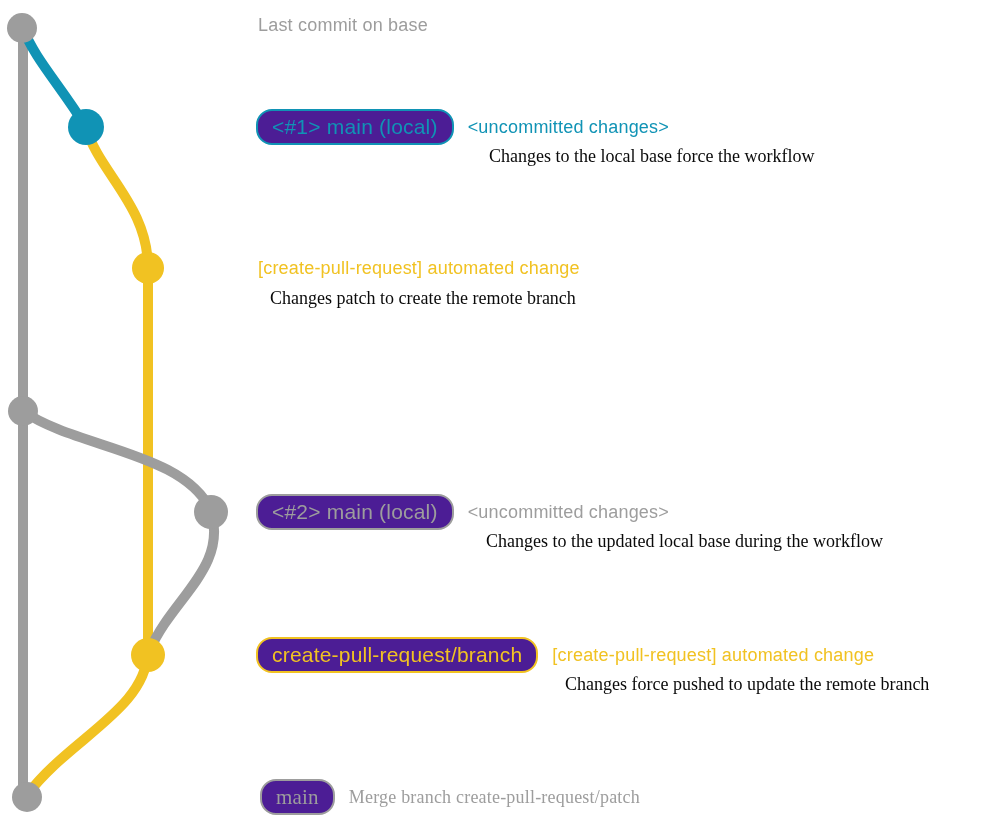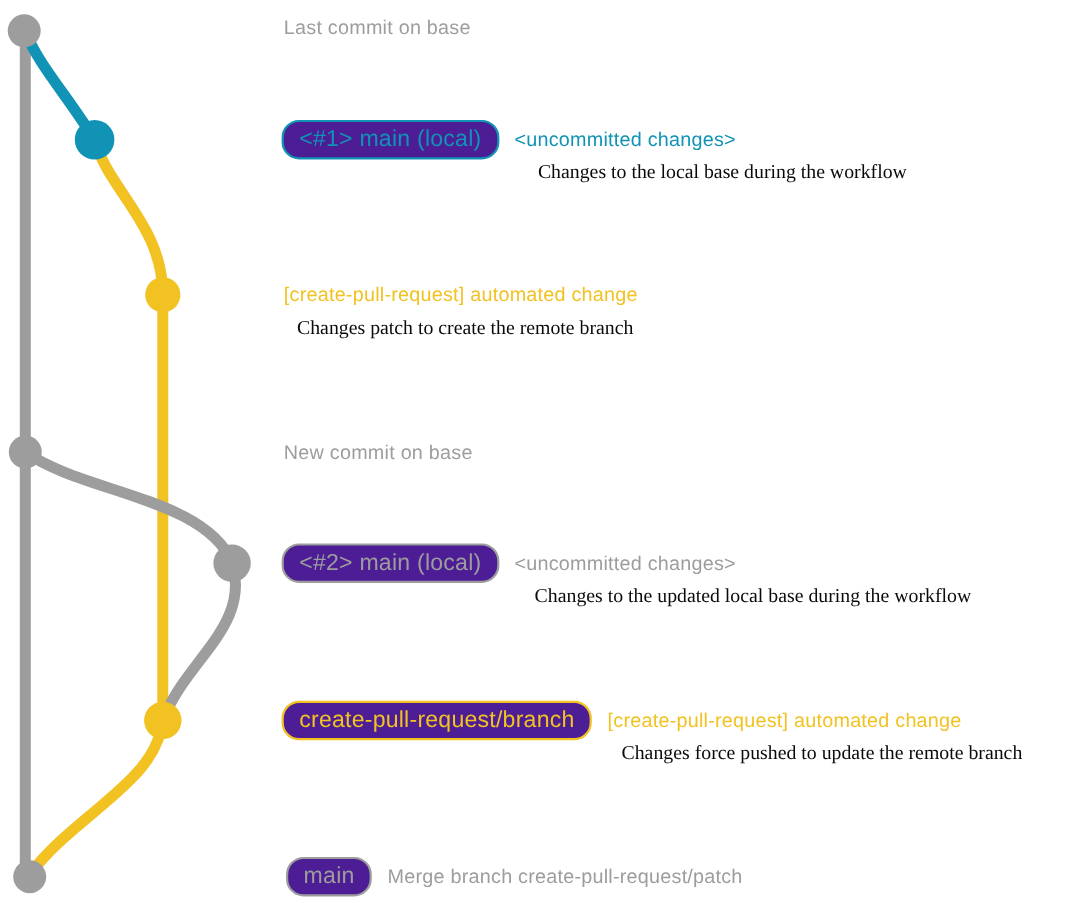--- a/index.html
+++ b/index.html
@@ -97,41 +97,38 @@
   </svg>
 
   <div class="row" style="left:258px; top:7px;">
     <span class="msg c-gray">Last commit on base</span>
   </div>
 
   <div class="row" style="left:256px; top:109px;">
     <span class="badge b-blue">&lt;#1&gt; main (local)</span>
     <span class="msg c-blue">&lt;uncommitted changes&gt;</span>
   </div>
-  <div class="annotation" style="left:489px; top:146px;">Changes to the local base during the workflow</div>
+  <div class="annotation" style="left:489px; top:146px;">Changes to the local base force the workflow</div>
 
   <div class="row" style="left:258px; top:250px;">
     <span class="msg c-yellow">[create-pull-request] automated change</span>
   </div>
   <div class="annotation" style="left:270px; top:288px;">Changes patch to create the remote branch</div>
 
-  <div class="row" style="left:258px; top:393px;">
-    <span class="msg c-gray">New commit on base</span>
-  </div>
 
   <div class="row" style="left:256px; top:494px;">
     <span class="badge b-gray">&lt;#2&gt; main (local)</span>
     <span class="msg c-gray">&lt;uncommitted changes&gt;</span>
   </div>
   <div class="annotation" style="left:486px; top:531px;">Changes to the updated local base during the workflow</div>
 
   <div class="row" style="left:256px; top:637px;">
     <span class="badge b-yellow">create-pull-request/branch</span>
     <span class="msg c-yellow">[create-pull-request] automated change</span>
   </div>
   <div class="annotation" style="left:565px; top:674px;">Changes force pushed to update the remote branch</div>
 
-  <div class="row" style="left:260px; top:779px;">
+  <div class="row" style="left:260px; top:779px;font-family:Liberation Serif, serif;">
     <span class="badge b-gray">main</span>
     <span class="msg c-gray">Merge branch create-pull-request/patch</span>
   </div>
 
 </div>
 
 </body></html>

